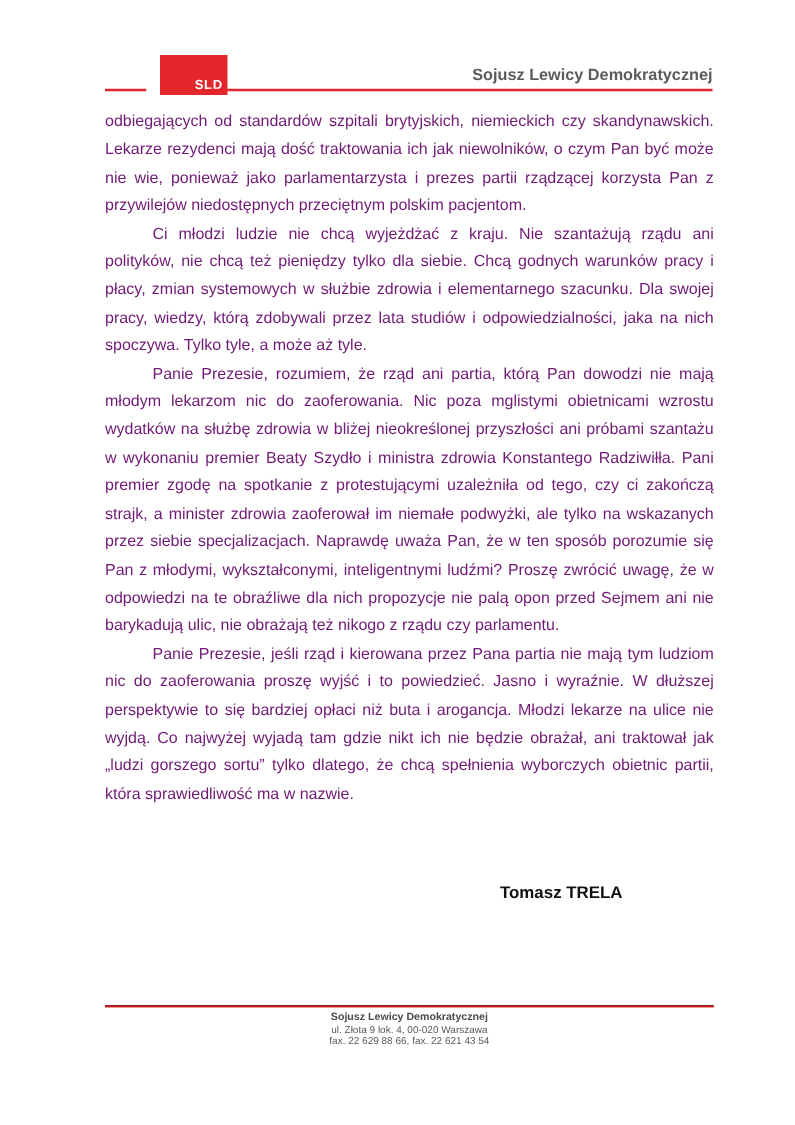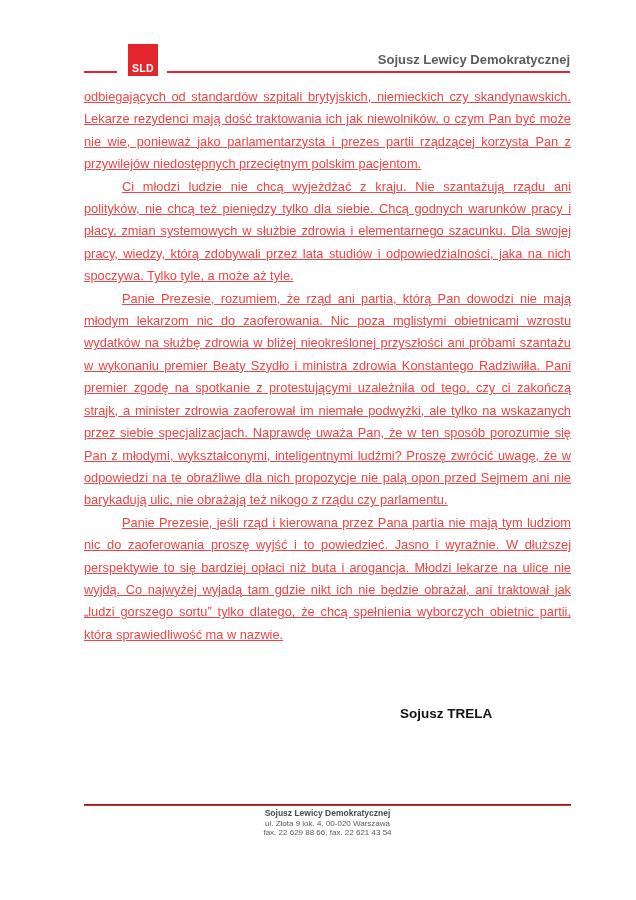--- a/index.html
+++ b/index.html
@@ -28,20 +28,21 @@
   .logo {
     position: absolute;
     left: 128px;
     top: 44px;
     width: 30px;
     height: 32px;
     background: #e2262c;
     display: flex;
     align-items: flex-end;
     justify-content: center;
+    padding-left: 24px;
   }
   .logo span {
     color: #ffffff;
     font-weight: bold;
     font-size: 10.5px;
     line-height: 1;
     padding-bottom: 3px;
     letter-spacing: 0.4px;
   }
   .hr-main {
@@ -61,25 +62,24 @@
     color: #5a5b5e;
     white-space: nowrap;
   }
 
   
   .body-text {
     position: absolute;
     left: 84px;
     top: 86px;
     width: 487px;
-    color: #ef4444;
+    color: #701a75;
     font-size: 12.8px;
     line-height: 22.4px;
     text-align: justify;
-    text-decoration: underline;
   }
   .body-text p {
     margin: 0;
   }
   .body-text p.indent {
     text-indent: 38px;
   }
 
   .signature {
     position: absolute;
@@ -130,21 +130,21 @@
   <div class="hr-main"></div>
   <div class="header-org">Sojusz Lewicy Demokratycznej</div>
 
   <div class="body-text">
     <p>odbiegających od standardów szpitali brytyjskich, niemieckich czy skandynawskich. Lekarze rezydenci mają dość traktowania ich jak niewolników, o czym Pan być może nie wie, ponieważ jako parlamentarzysta i prezes partii rządzącej korzysta Pan z przywilejów niedostępnych przeciętnym polskim pacjentom.</p>
     <p class="indent">Ci młodzi ludzie nie chcą wyjeżdżać z kraju. Nie szantażują rządu ani polityków, nie chcą też pieniędzy tylko dla siebie. Chcą godnych warunków pracy i płacy, zmian systemowych w służbie zdrowia i elementarnego szacunku. Dla swojej pracy, wiedzy, którą zdobywali przez lata studiów i odpowiedzialności, jaka na nich spoczywa. Tylko tyle, a może aż tyle.</p>
     <p class="indent">Panie Prezesie, rozumiem, że rząd ani partia, którą Pan dowodzi nie mają młodym lekarzom nic do zaoferowania. Nic poza mglistymi obietnicami wzrostu wydatków na służbę zdrowia w bliżej nieokreślonej przyszłości ani próbami szantażu w wykonaniu premier Beaty Szydło i ministra zdrowia Konstantego Radziwiłła. Pani premier zgodę na spotkanie z protestującymi uzależniła od tego, czy ci zakończą strajk, a minister zdrowia zaoferował im niemałe podwyżki, ale tylko na wskazanych przez siebie specjalizacjach. Naprawdę uważa Pan, że w ten sposób porozumie się Pan z młodymi, wykształconymi, inteligentnymi ludźmi? Proszę zwrócić uwagę, że w odpowiedzi na te obraźliwe dla nich propozycje nie palą opon przed Sejmem ani nie barykadują ulic, nie obrażają też nikogo z rządu czy parlamentu.</p>
     <p class="indent">Panie Prezesie, jeśli rząd i kierowana przez Pana partia nie mają tym ludziom nic do zaoferowania proszę wyjść i to powiedzieć. Jasno i wyraźnie. W dłuższej perspektywie to się bardziej opłaci niż buta i arogancja. Młodzi lekarze na ulice nie wyjdą. Co najwyżej wyjadą tam gdzie nikt ich nie będzie obrażał, ani traktował jak „ludzi gorszego sortu” tylko dlatego, że chcą spełnienia wyborczych obietnic partii, która sprawiedliwość ma w nazwie.</p>
   </div>
 
-  <div class="signature">Sojusz TRELA</div>
+  <div class="signature">Tomasz TRELA</div>
 
   <div class="footer-rule"></div>
   <div class="footer">
     <div class="org">Sojusz Lewicy Demokratycznej</div>
     <div>ul. Złota 9 lok. 4, 00-020 Warszawa</div>
     <div>fax. 22 629 88 66, fax. 22 621 43 54</div>
   </div>
 
 </div>
 

